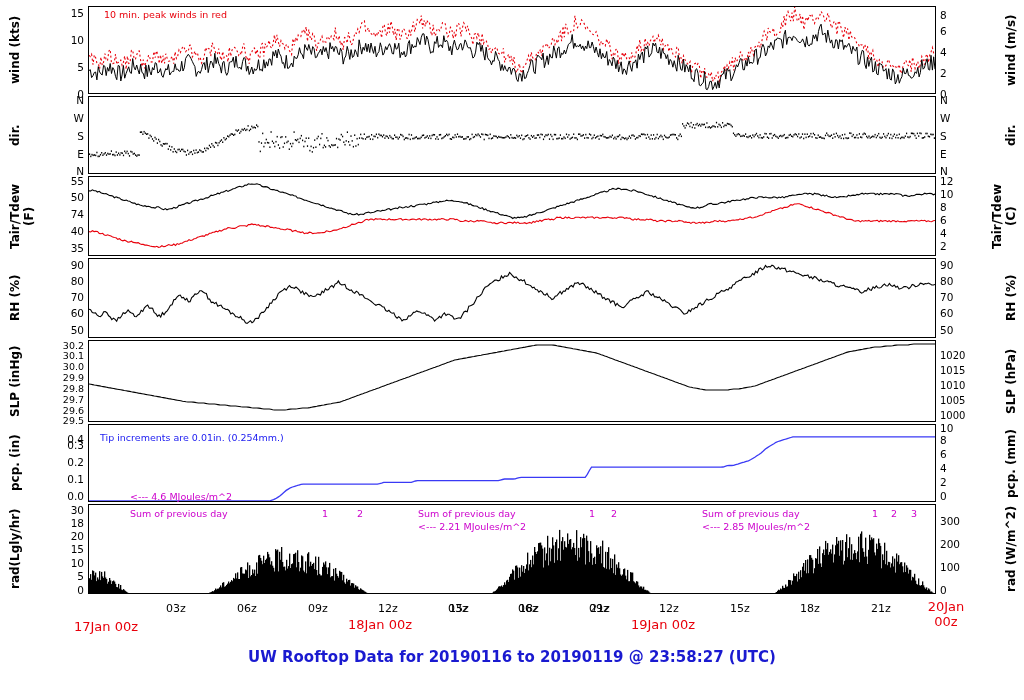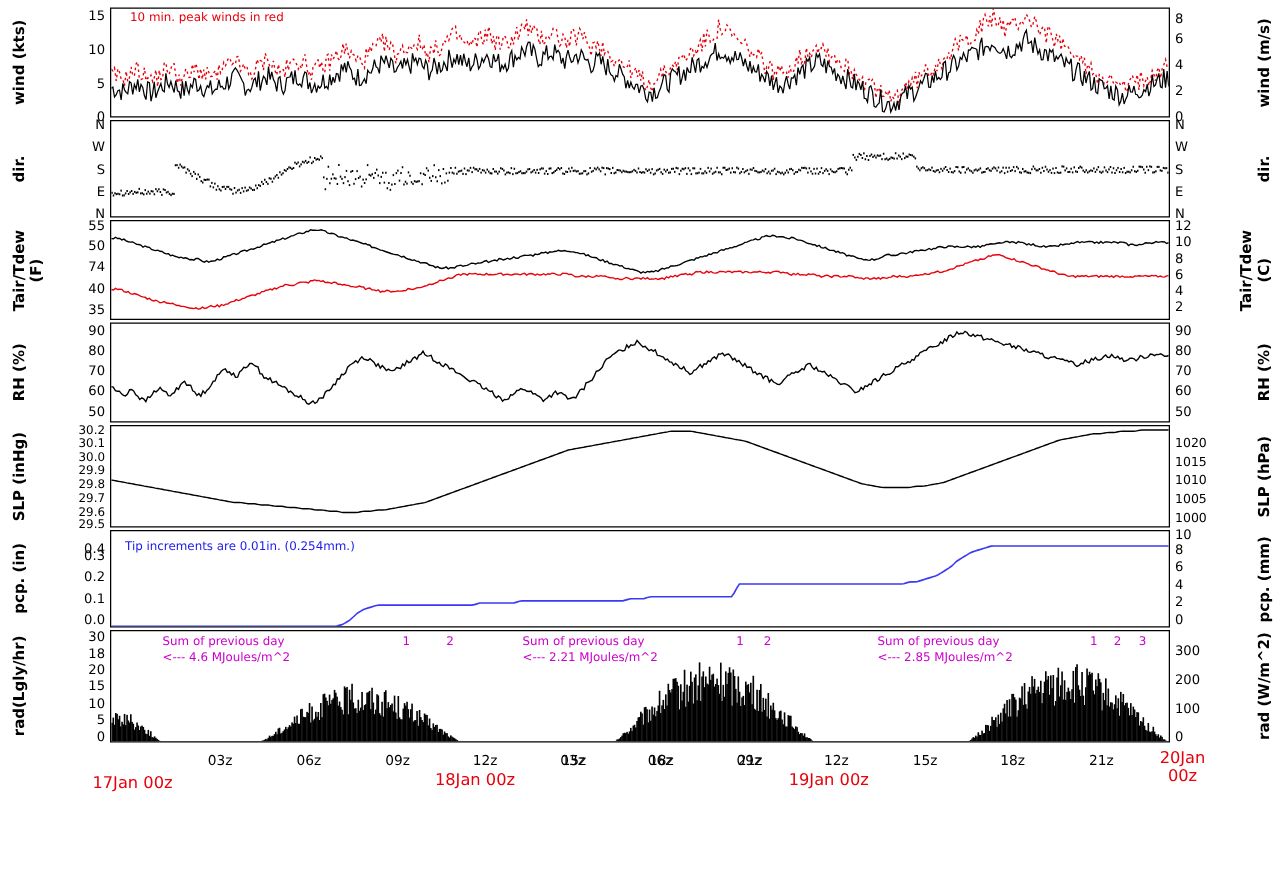--- a/index.html
+++ b/index.html
@@ -1420,21 +1420,21 @@
     <span style="top:6px;">30</span>
   </div>
   <div class="ticksR" style="position:absolute;left:940px;top:504px;width:44px;height:90px;font-size:10.5px;">
     <span style="top:86px;">0</span>
     <span style="top:63px;">100</span>
     <span style="top:40px;">200</span>
     <span style="top:17px;">300</span>
   </div>
 
   <div class="annot magenta" style="left:130px;top:508px;">Sum of previous day</div>
-  <div class="annot magenta" style="left:130px;top:521px;">&lt;--- 4.6 MJoules/m^2</div>
+  <div class="annot magenta" style="left:130px;top:491px;">&lt;--- 4.6 MJoules/m^2</div>
   <div class="annot magenta" style="left:322px;top:508px;">1</div>
   <div class="annot magenta" style="left:357px;top:508px;">2</div>
 
   <div class="annot magenta" style="left:418px;top:508px;">Sum of previous day</div>
   <div class="annot magenta" style="left:418px;top:521px;">&lt;--- 2.21 MJoules/m^2</div>
   <div class="annot magenta" style="left:589px;top:508px;">1</div>
   <div class="annot magenta" style="left:611px;top:508px;">2</div>
 
   <div class="annot magenta" style="left:702px;top:508px;">Sum of previous day</div>
   <div class="annot magenta" style="left:702px;top:521px;">&lt;--- 2.85 MJoules/m^2</div>
@@ -1467,13 +1467,14 @@
     <div class="xtick" style="left:793px;top:2px;">21z</div>
 
     <div class="xtick major" style="left:575px;top:18px;">
       <div>19Jan 00z</div>
     </div>
     <div class="xtick major" style="left:858px;top:0;">
       <div>20Jan 00z</div>
     </div>
   </div>
 
+  <div class="caption" style="top:648px;">UW Rooftop Data for 20190116  to  20190119 @ 23:58:27  (UTC)</div>
 </div>
 
 </body></html>

